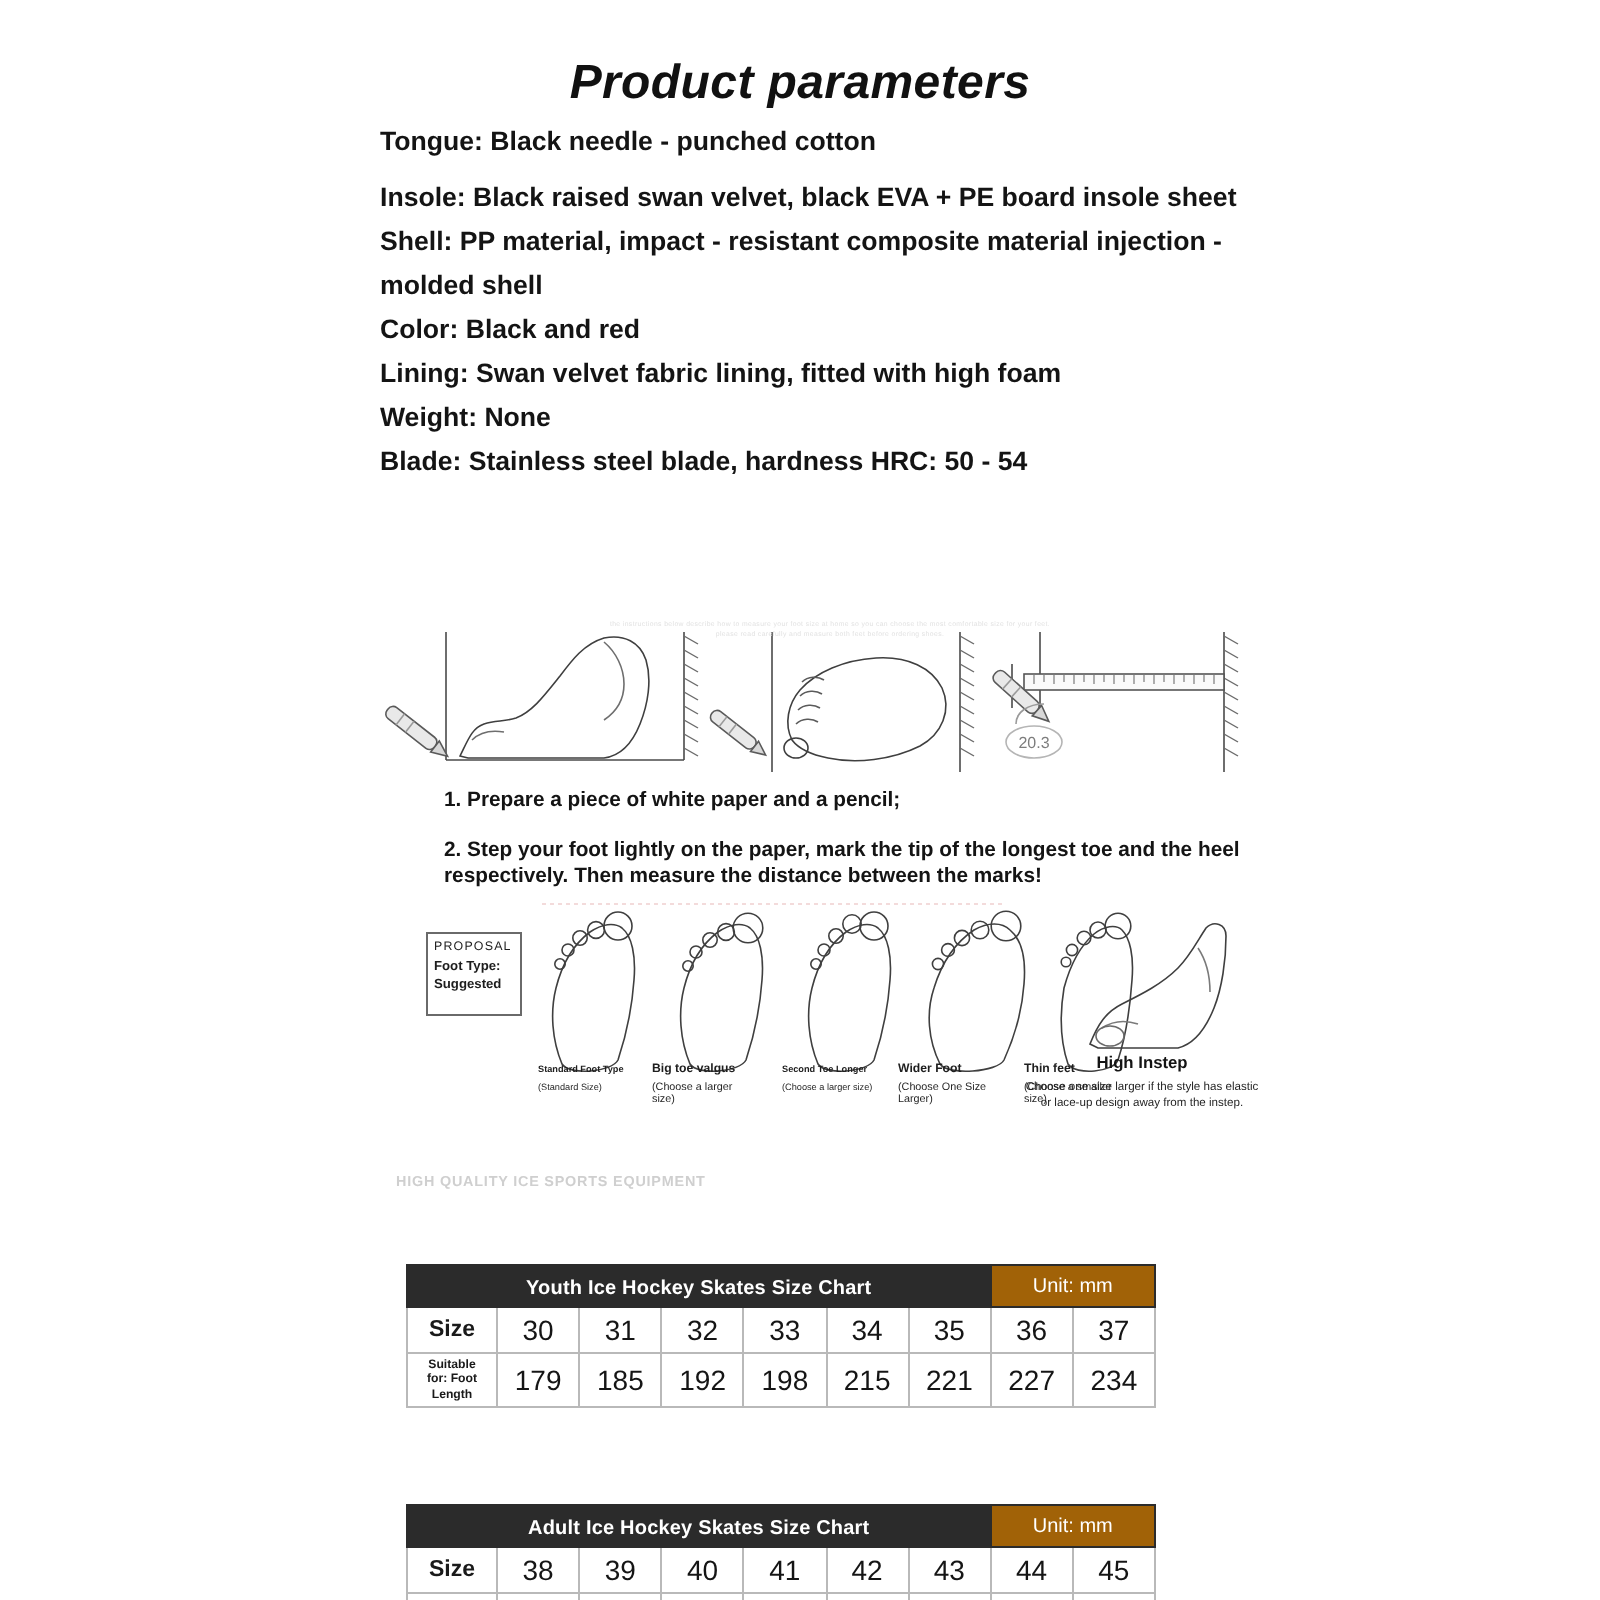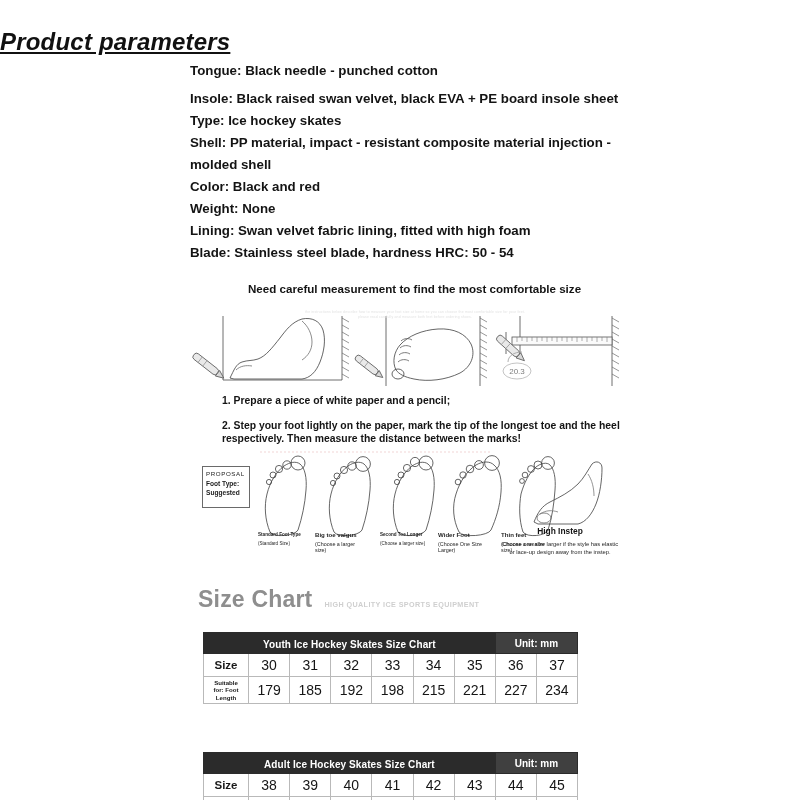--- a/index.html
+++ b/index.html
@@ -15,27 +15,26 @@
     color: #1a1a1a;
     overflow: hidden;
   }
   .page { position: absolute; inset: 0; }
 
   
   .product-title {
     position: absolute;
     left: 0; right: 0;
     top: 28px;
-    text-align: left;
+    text-align: center;
     font-size: 24px;
     font-style: italic;
     font-weight: 600;
     letter-spacing: .2px;
     color: #111;
-    text-decoration: underline;
   }
 
   
   .spec-block {
     position: absolute;
     left: 190px;
     top: 60px;
     width: 430px;
     font-size: 13.3px;
     font-weight: bold;
@@ -79,21 +78,21 @@
     font-weight: bold;
     line-height: 13px;
     color: #141414;
   }
   .measure-steps .s1 { padding-left: 16px; }
   .measure-steps .s2 { padding-left: 16px; margin-top: 12px; }
 
   
   .foottype-wrap {
     position: absolute;
-    left: 200px;
+    left: 211px;
     top: 448px;
     width: 420px;
     height: 126px;
   }
   .proposal-box {
     position: absolute;
     left: 2px; top: 18px;
     width: 48px; height: 42px;
     border: 1px solid #6a6a6a;
     font-size: 6.6px;
@@ -190,25 +189,25 @@
     height: 20px;
     position: relative;
   }
   .tbl-banner-title {
     color: #ffffff;
     font-size: 10px;
     font-weight: bold;
     letter-spacing: .1px;
   }
   .tbl-banner-unit {
-    background: #404040;
+    background: #a16207;
     border: 1px solid #2b2b2b !important;
     color: #ffffff;
     font-size: 10px;
-    font-weight: bold;
+    font-weight: normal;
   }
   .row-label {
     width: 45px;
     font-weight: bold;
     background: #ffffff;
   }
   .lbl-size { font-size: 11.5px; }
   .lbl-foot {
     font-size: 6.1px;
     line-height: 7.6px;
@@ -229,27 +228,25 @@
 </head>
 <body>
 
 <div class="page">
 
   <div class="product-title">Product parameters</div>
 
   <div class="spec-block">
     <div class="spec-line gap">Tongue: Black needle - punched cotton</div>
     <div class="spec-line">Insole: Black raised swan velvet, black EVA + PE board insole sheet</div>
-    <div class="spec-line">Type: Ice hockey skates</div>
     <div class="spec-line">Shell: PP material, impact - resistant composite material injection - molded shell</div>
     <div class="spec-line">Color: Black and red</div>
+    <div class="spec-line">Lining: Swan velvet fabric lining, fitted with high foam</div>
     <div class="spec-line">Weight: None</div>
-    <div class="spec-line">Lining: Swan velvet fabric lining, fitted with high foam</div>
     <div class="spec-line">Blade: Stainless steel blade, hardness HRC: 50 - 54</div>
-    <div class="spec-note">Need careful measurement to find the most comfortable size</div>
   </div>
 
   <div class="measure-wrap">
 
     <div class="faded-text">the instructions below describe how to measure your foot size at home so you can choose the most comfortable size for your feet. please read carefully and measure both feet before ordering shoes.</div>
 
     <svg width="430" height="86" viewBox="0 0 430 86">
       <g fill="none" stroke="#4a4a4a" stroke-width="0.8">
 
         <line x1="33" y1="8" x2="33" y2="72"></line>
@@ -463,21 +460,20 @@
       </div>
     </div>
 
     <div class="instep-block">
       <div class="instep-title">High Instep</div>
       <div class="instep-desc">Choose one size larger if the style has elastic or lace-up design away from the instep.</div>
     </div>
   </div>
 
   <div class="sizechart-head">
-    <div class="sizechart-title">Size Chart</div>
     <div class="sizechart-sub">HIGH QUALITY ICE SPORTS EQUIPMENT</div>
   </div>
 
   <table class="size-table youth">
     <colgroup>
       <col style="width:45px">
         <col>
         <col>
         <col>
         <col>

